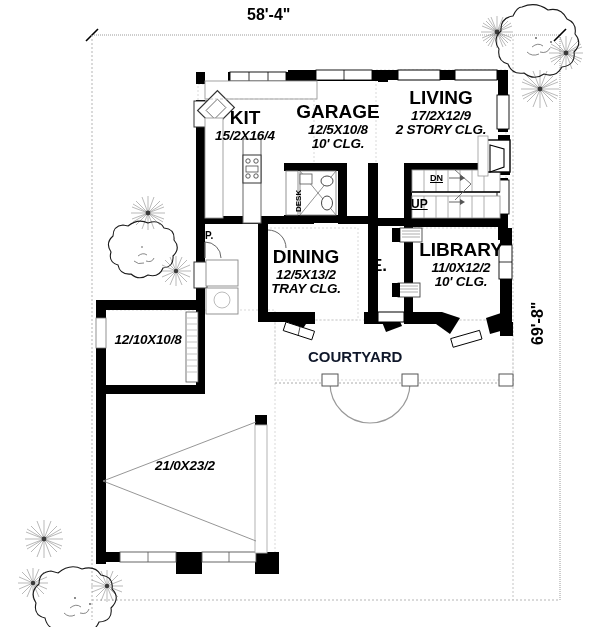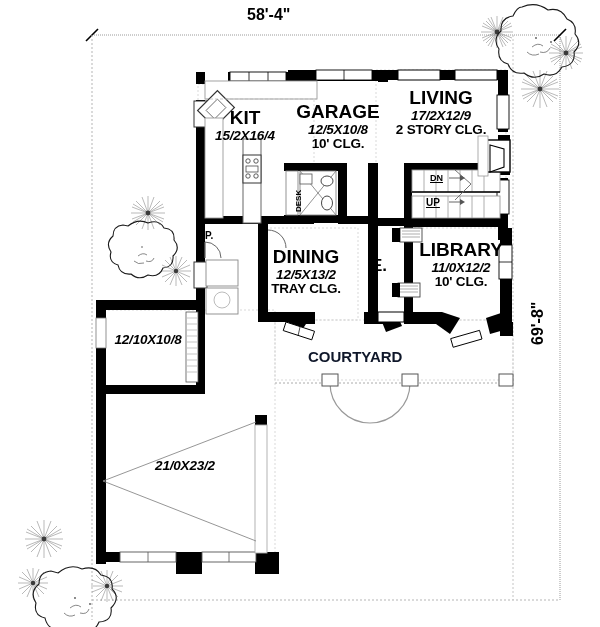--- a/index.html
+++ b/index.html
@@ -36,20 +36,21 @@
     letter-spacing: 0px;
   }
   .lbl .dim {
     display: block;
     font-size: 13.5px;
     font-style: italic;
   }
   .lbl .clg {
     display: block;
     font-size: 13.5px;
+    font-style: italic;
   }
   .tiny {
     position: absolute;
     font-family: "Liberation Sans", sans-serif;
     font-weight: bold;
     font-size: 8px;
     color: #000;
     white-space: nowrap;
   }
   .tiny.vert {
@@ -505,13 +506,13 @@
 <div class="courtyard-lbl" style="left:308px; top:348px;">COURTYARD</div>
 
 <div class="tiny vert" style="left:294px; top:212px;">DESK</div>
 
 <div class="tiny" style="left:205px; top:230px; font-size:10px;">P.</div>
 
 <div class="tiny" style="left:371px; top:256px; font-size:17px;">E.</div>
 
 <div class="tiny" style="left:430px; top:173px; font-size:9px;text-decoration:underline;">DN</div>
 
-<div class="tiny" style="left:426px; top:197px; font-size:10px;text-decoration:underline;">UP</div>
+<div class="tiny" style="left:411px; top:197px; font-size:12px;text-decoration:underline;">UP</div>
 
 </body></html>

